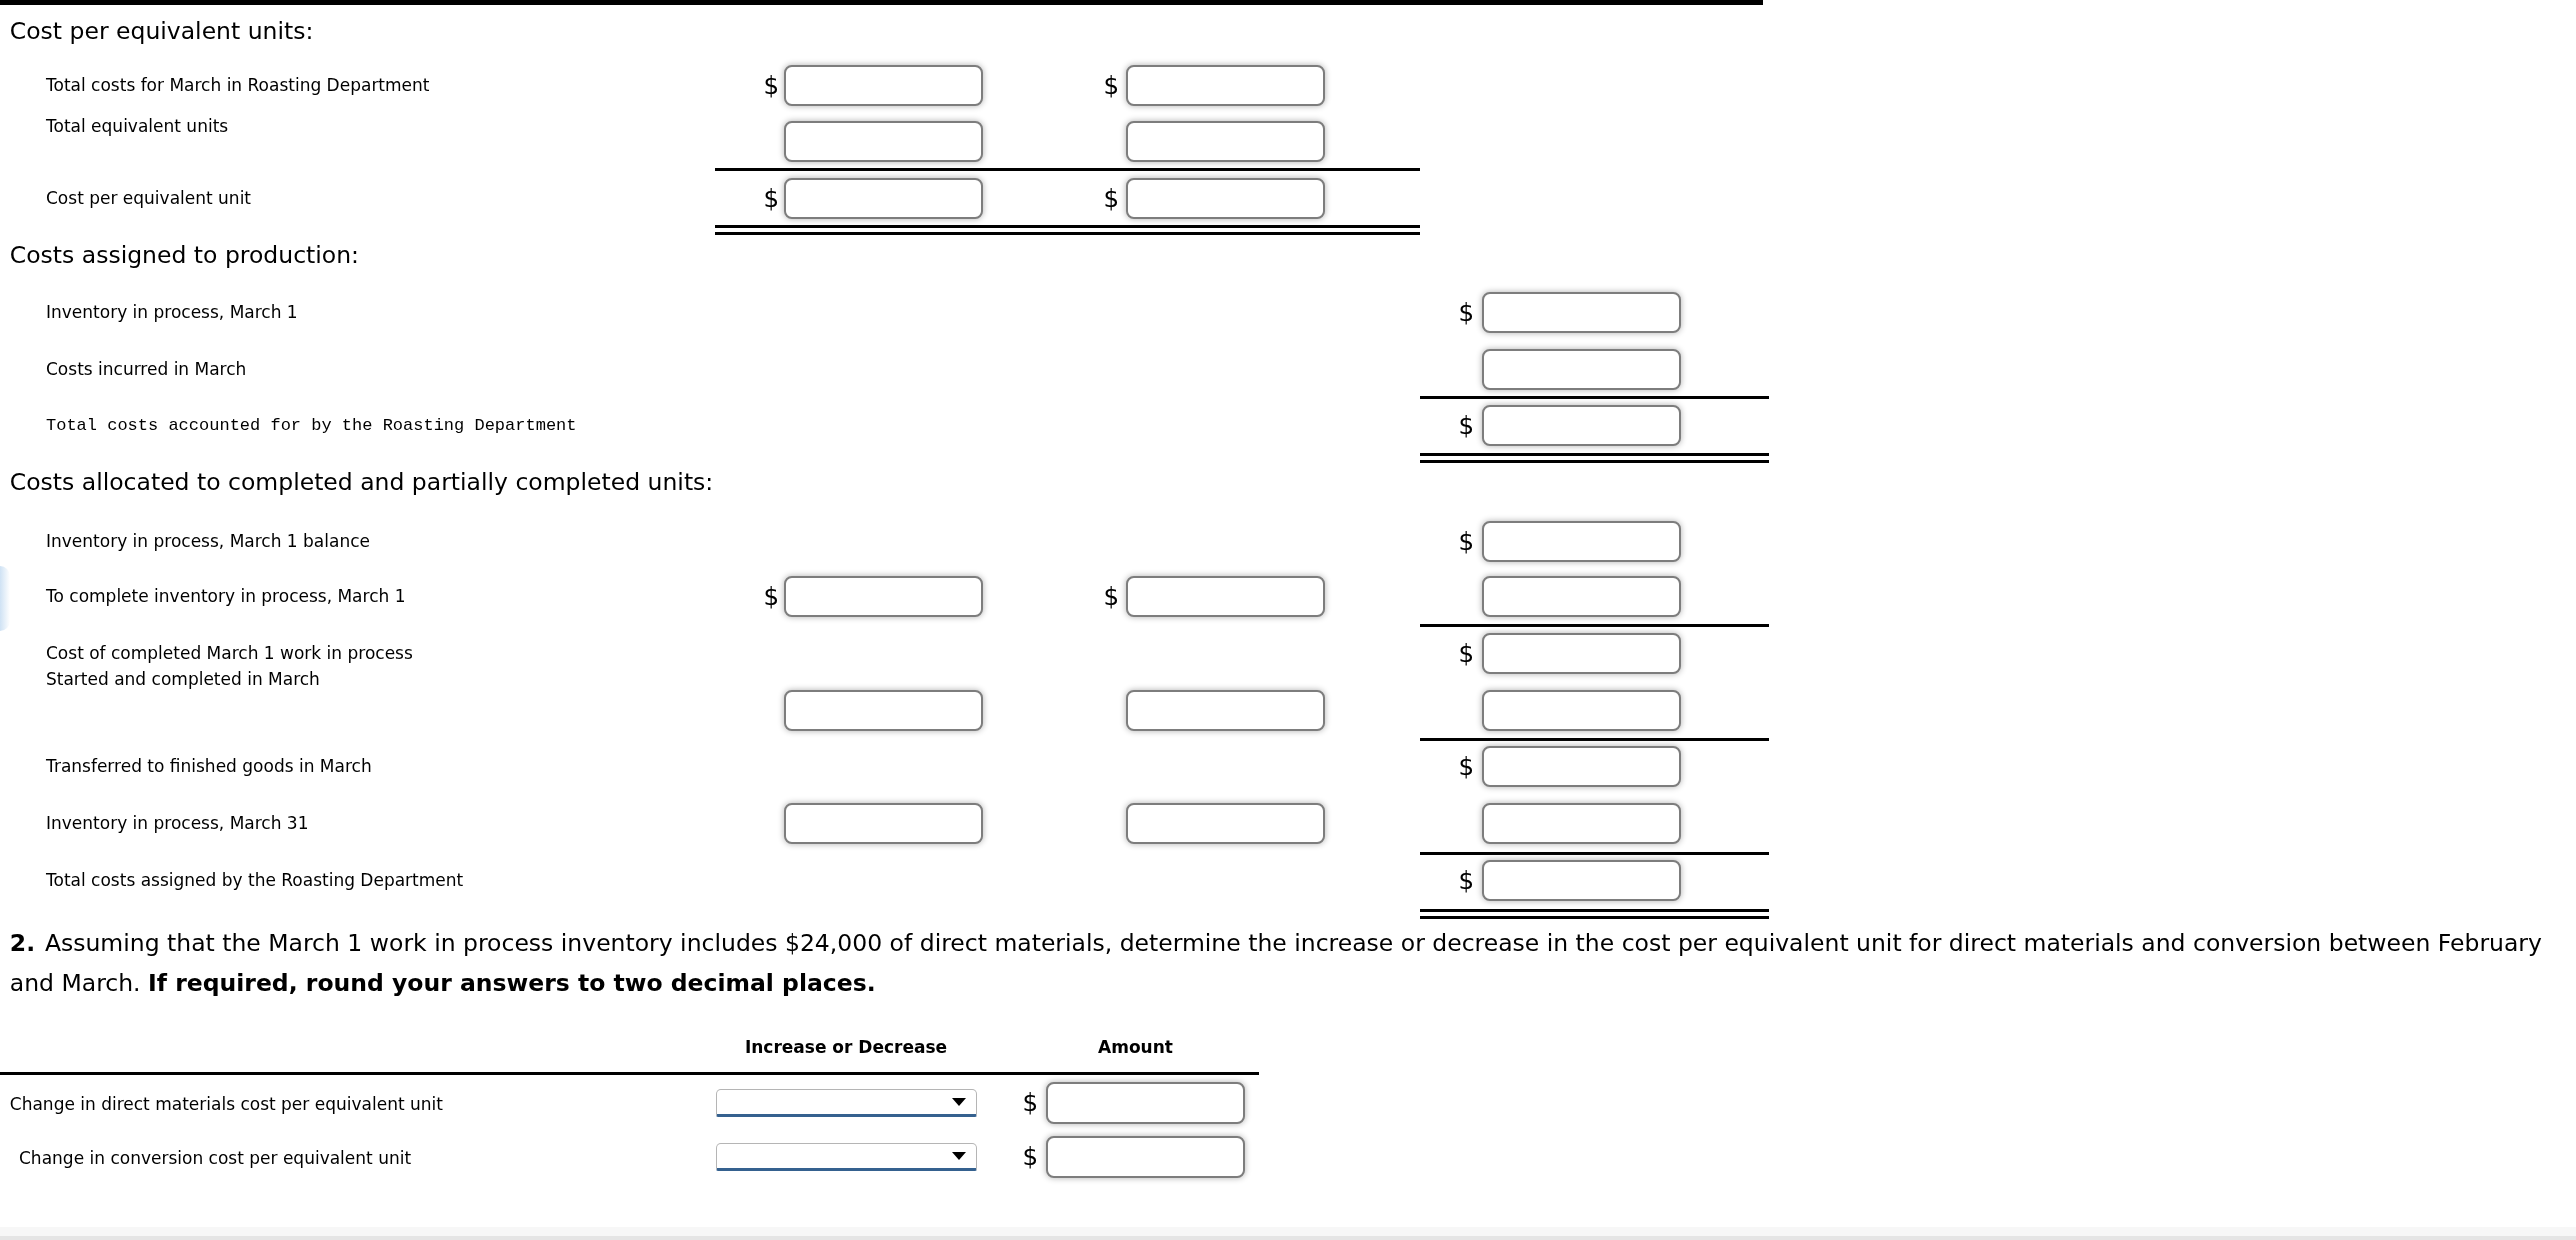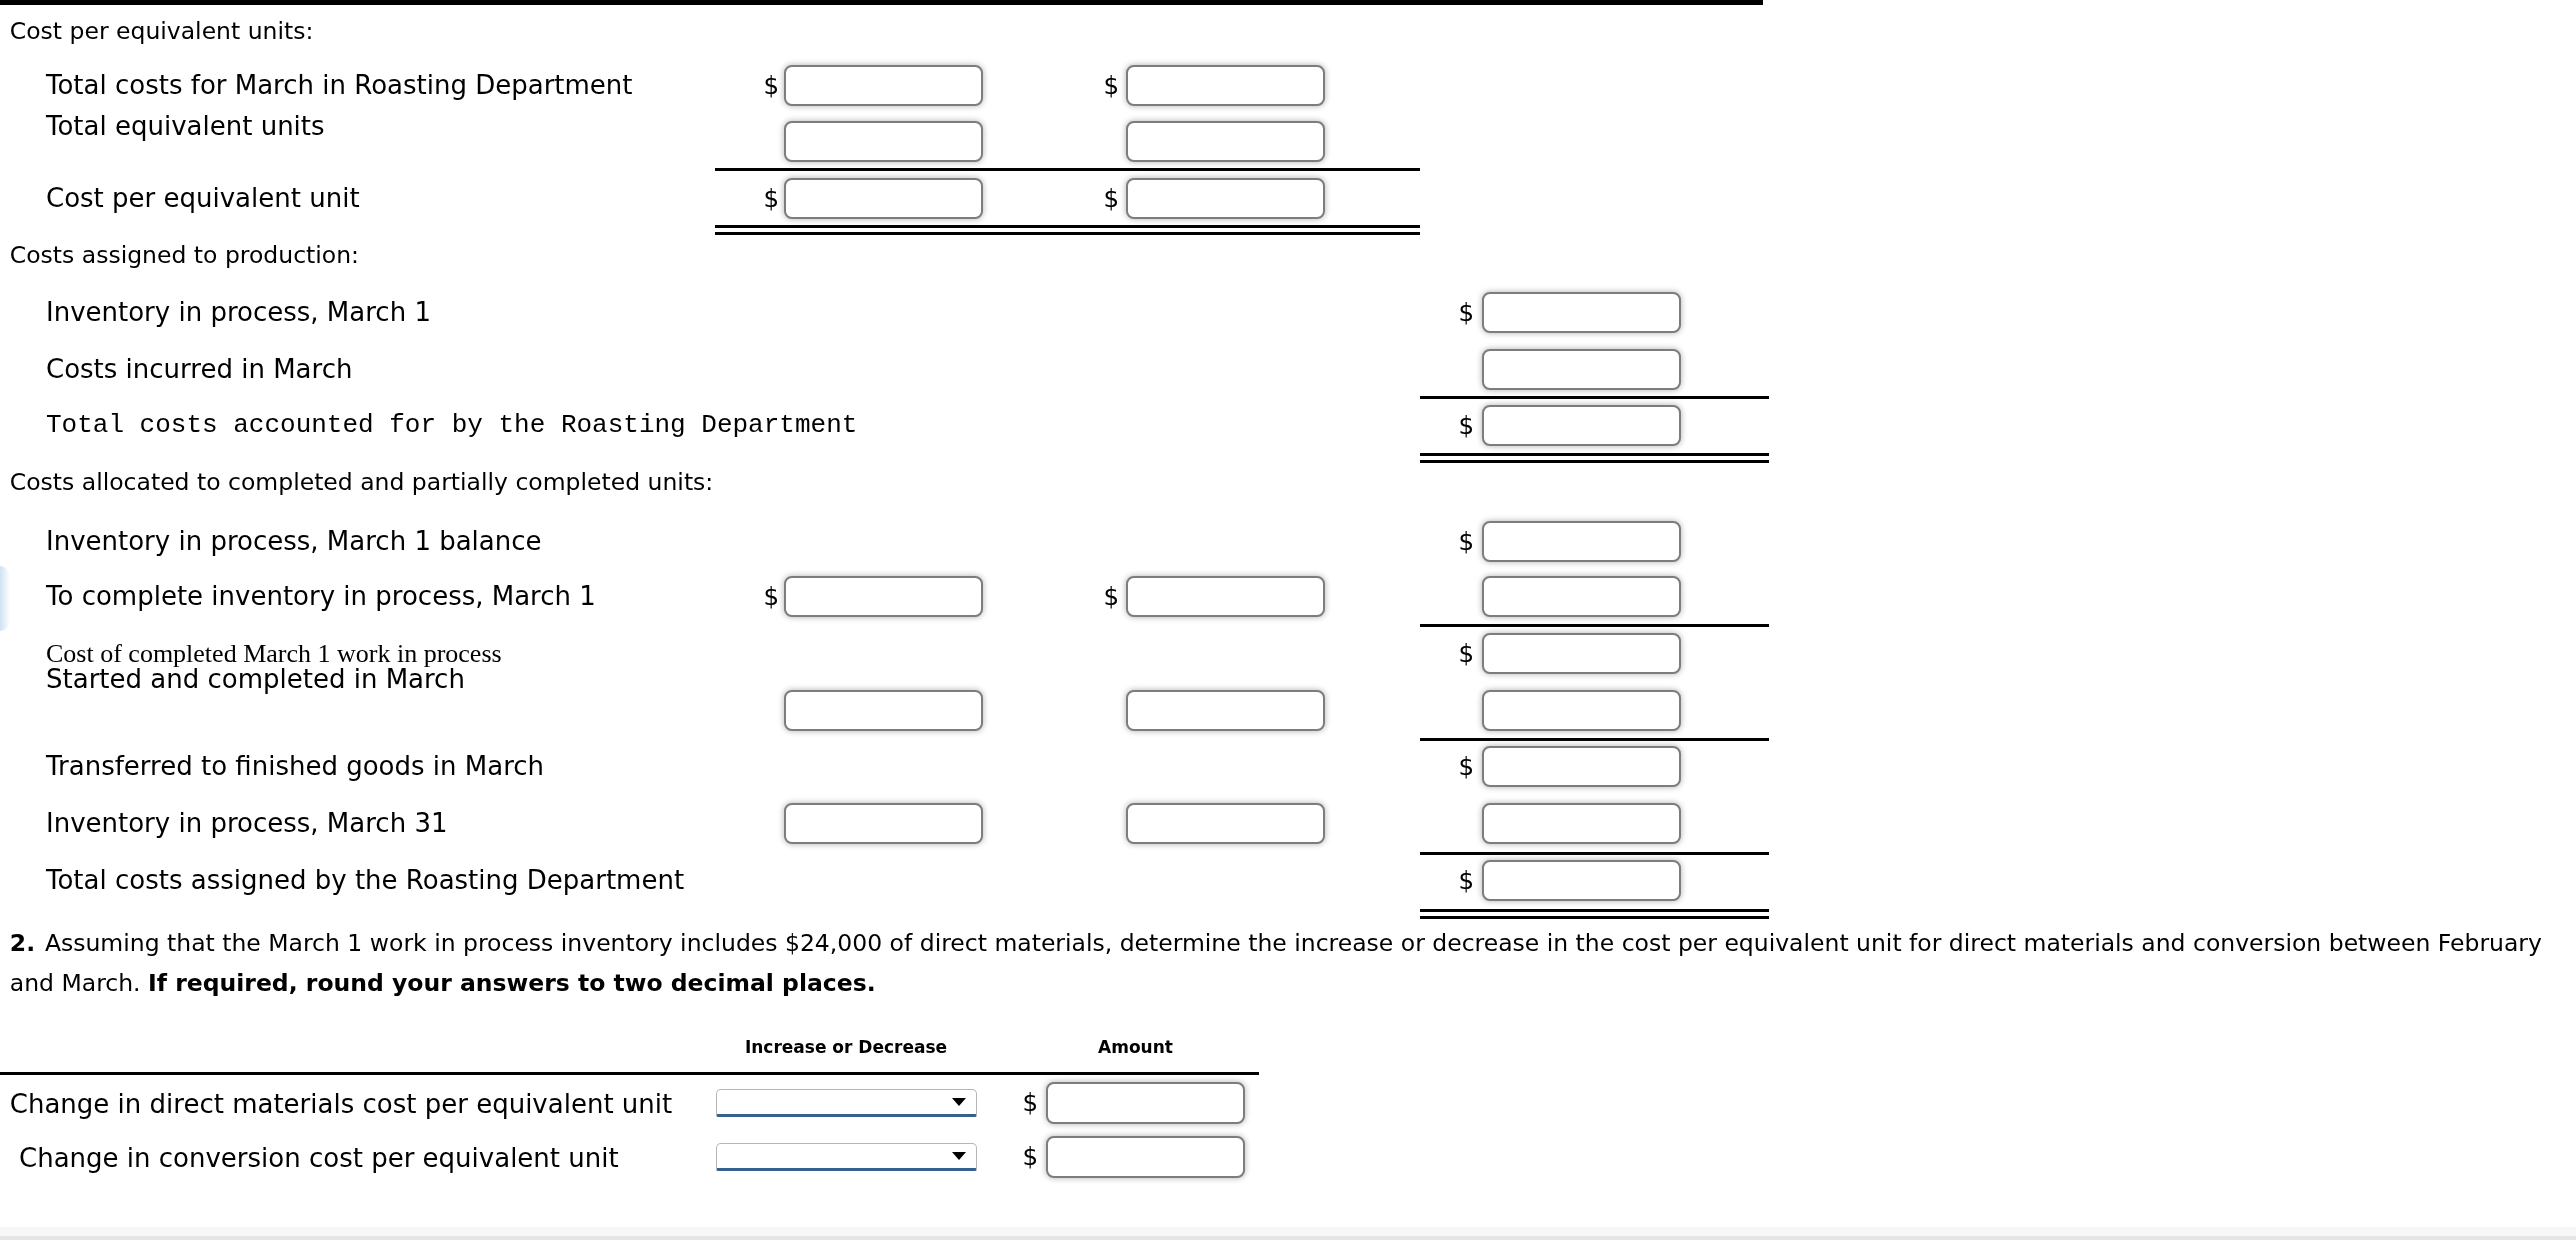--- a/index.html
+++ b/index.html
@@ -1,20 +1,20 @@
 <!DOCTYPE html>
 <html><head>
 <meta charset="utf-8">
 <style>
   html,body{margin:0;padding:0;background:#fff;}
   body{width:2576px;height:1240px;position:relative;overflow:hidden;
        font-family:"DejaVu Sans","Liberation Sans",sans-serif;color:#000;}
   .abs{position:absolute;}
   .ttl{font-size:23.5px;line-height:29px;white-space:nowrap;}
-  .lbl{font-size:26px;line-height:29px;white-space:nowrap;}
+  .lbl{font-size:17px;line-height:29px;white-space:nowrap;}
   .usd{font-size:24.5px;line-height:29px;width:49px;text-align:right;}
   .box{position:absolute;width:199px;height:41px;box-sizing:border-box;
        background:#fff;border:2px solid #7d7d7d;border-radius:7.8px;
        box-shadow:0 0 5.9px #b0b0b0;outline:none;
        font-family:"DejaVu Sans","Liberation Sans",sans-serif;
        font-size:23.5px;padding:0 7.8px;}
   .rule{position:absolute;height:2.9px;background:#000;}
   .rule12{left:715px;width:705px;}
   .rule3{left:1420px;width:349px;}
   .toprule{left:0;top:0;width:1763px;height:4.9px;background:#000;}
@@ -83,21 +83,21 @@
 <input class="box" style="left: 1482px; top: 521px;" type="text" value="">
 
 <div class="abs lbl" style="left:46px;top:582px;">To complete inventory in process, March 1</div>
 <div class="abs usd" style="left:730px;top:582px;">$</div>
 <input class="box" style="left: 784px; top: 576px;" type="text" value="">
 <div class="abs usd" style="left:1070px;top:582px;">$</div>
 <input class="box" style="left: 1126px; top: 576px;" type="text" value="">
 <input class="box" style="left: 1482px; top: 576px;" type="text" value="">
 <div class="rule rule3" style="top:624px;"></div>
 
-<div class="abs lbl" style="left:46px;top:639px;font-family:Liberation Serif, serif;">Cost of completed March 1 work in process</div>
+<div class="abs lbl" style="left:46px;top:639px;">Cost of completed March 1 work in process</div>
 <div class="abs usd" style="left:1425px;top:639px;">$</div>
 <input class="box" style="left: 1482px; top: 633px;" type="text" value="">
 
 <div class="abs lbl" style="left:46px;top:665px;text-align:center;">Started and completed in March</div>
 <input class="box" style="left: 784px; top: 690px;" type="text" value="">
 <input class="box" style="left: 1126px; top: 690px;" type="text" value="">
 <input class="box" style="left: 1482px; top: 690px;" type="text" value="">
 <div class="rule rule3" style="top:738px;"></div>
 
 <div class="abs lbl" style="left:46px;top:752px;">Transferred to finished goods in March</div>

